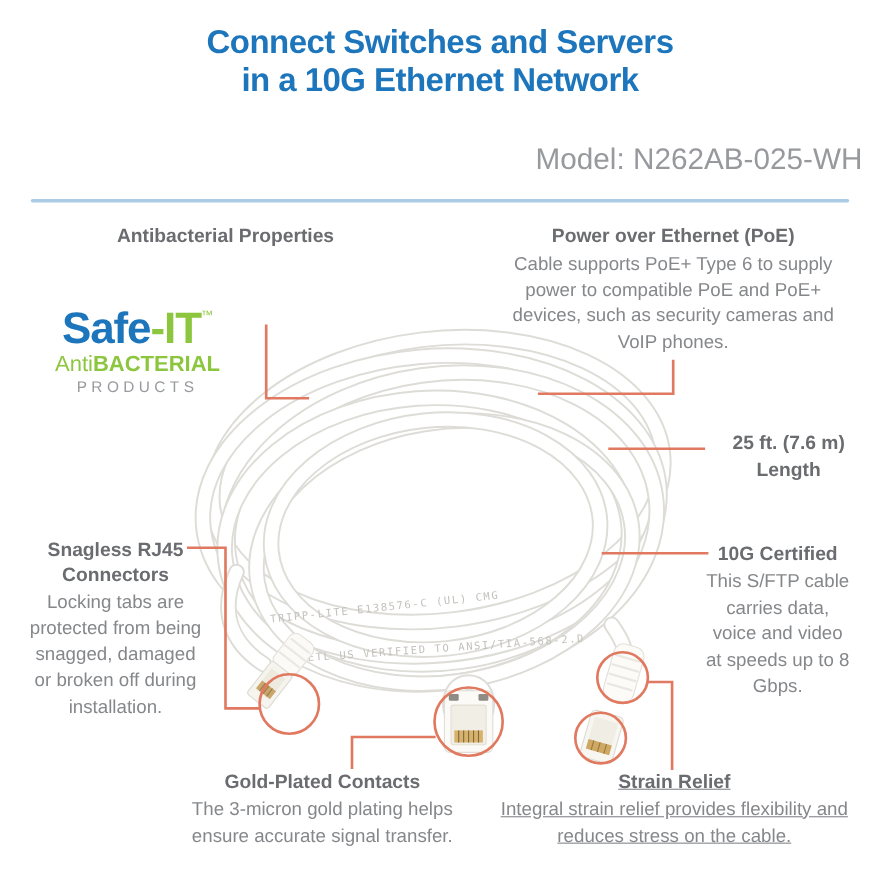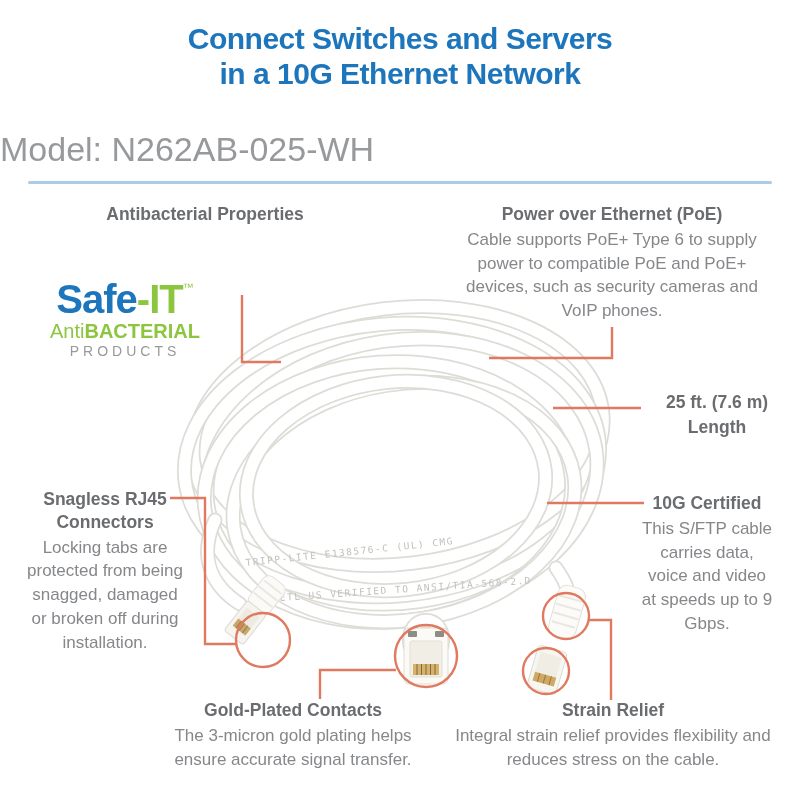--- a/index.html
+++ b/index.html
@@ -2,37 +2,37 @@
 <html style="--title-blue: #1D76BC; --logo-blue: #1D76BC; --logo-green: #8CC63F; --model-gray: #97999C; --divider-blue: #ABCCE6; --heading-gray: #6A6C6F; --body-gray: #85878A; --accent-red: #E0795F;"><head>
 <meta charset="utf-8">
 <style>
   html,body{margin:0;padding:0;background:#ffffff;}
   body{font-family:"Liberation Sans","DejaVu Sans",sans-serif;}
   .canvas{position:relative;width:800px;height:800px;background:#fff;overflow:hidden;margin:0 auto;}
 
   
   .title{position:absolute;top:22px;left:0;right:0;text-align:center;
          color:var(--title-blue,#1D76BC);font-weight:bold;font-size:30px;line-height:1.16;letter-spacing:-0.5px;}
-  .model{position:absolute;top:130px;left:0;right:16px;text-align:left;
-         color:var(--model-gray,#97999C);font-size:34px;font-weight:normal;}
+  .model{position:absolute;top:130px;left:0;right:16px;text-align:right;
+         color:var(--model-gray,#97999C);font-size:27px;font-weight:normal;}
   .divider{position:absolute;left:28px;right:28px;top:181px;height:3px;
          background:var(--divider-blue,#ABCCE6);border-radius:2px;}
 
   
   .blk{position:absolute;text-align:center;color:var(--body-gray,#85878A);z-index:3;}
   .blk h3{margin:0 0 2px 0;font-size:17.5px;font-weight:bold;color:var(--heading-gray,#6A6C6F);line-height:1.3;}
   .blk p{margin:0;font-size:17px;line-height:1.4;}
   .blk-anti{left:15px;top:203px;width:380px;}
   .blk-poe{left:447px;top:203px;width:330px;}
   .blk-len{left:642px;top:390px;width:150px;text-align:center;}
   .blk-len h3{line-height:1.45;}
   .blk-snag{left:26px;top:488px;width:158px;}
   .blk-cert{left:640px;top:492px;width:134px;}
   .blk-gold{left:158px;top:699px;width:270px;}
-  .blk-strain{left:437px;top:699px;width:352px;}
+  .blk-strain{left:437px;top:699px;width:352px;text-decoration:underline;}
 
   
   .logo{position:absolute;left:50px;top:278px;width:150px;text-align:center;z-index:3;line-height:1.05;}
   .logo .l1{font-size:40px;font-weight:bold;letter-spacing:-1px;}
   .logo .l1 .safe{color:var(--logo-blue,#1D76BC);}
   .logo .l1 .it{color:var(--logo-green,#8CC63F);font-weight:600;}
   .logo .l1 .tm{color:var(--logo-green,#8CC63F);font-size:11px;vertical-align:22px;font-weight:normal;letter-spacing:0;}
   .logo .l2{font-size:20px;color:var(--logo-green,#8CC63F);margin-top:1px;}
   .logo .l2 .bact{font-weight:bold;}
   .logo .l3{font-size:14px;color:var(--model-gray,#97999C);letter-spacing:4px;margin-top:2px;font-weight:500;}
@@ -158,21 +158,21 @@
     <h3><span>25 ft. (7.6 m)</span><br><span>Length</span></h3>
   </div>
 
   <div class="blk blk-snag">
     <h3>Snagless RJ45 Connectors</h3>
     <p>Locking tabs are protected from being snagged, damaged or broken off during installation.</p>
   </div>
 
   <div class="blk blk-cert">
     <h3>10G Certified</h3>
-    <p>This S/FTP cable carries data, voice and video at speeds up to 9 Gbps.</p>
+    <p>This S/FTP cable carries data, voice and video at speeds up to 8 Gbps.</p>
   </div>
 
   <div class="blk blk-gold">
     <h3>Gold-Plated Contacts</h3>
     <p>The 3-micron gold plating helps ensure accurate signal transfer.</p>
   </div>
 
   <div class="blk blk-strain">
     <h3>Strain Relief</h3>
     <p>Integral strain relief provides flexibility and reduces stress on the cable.</p>

